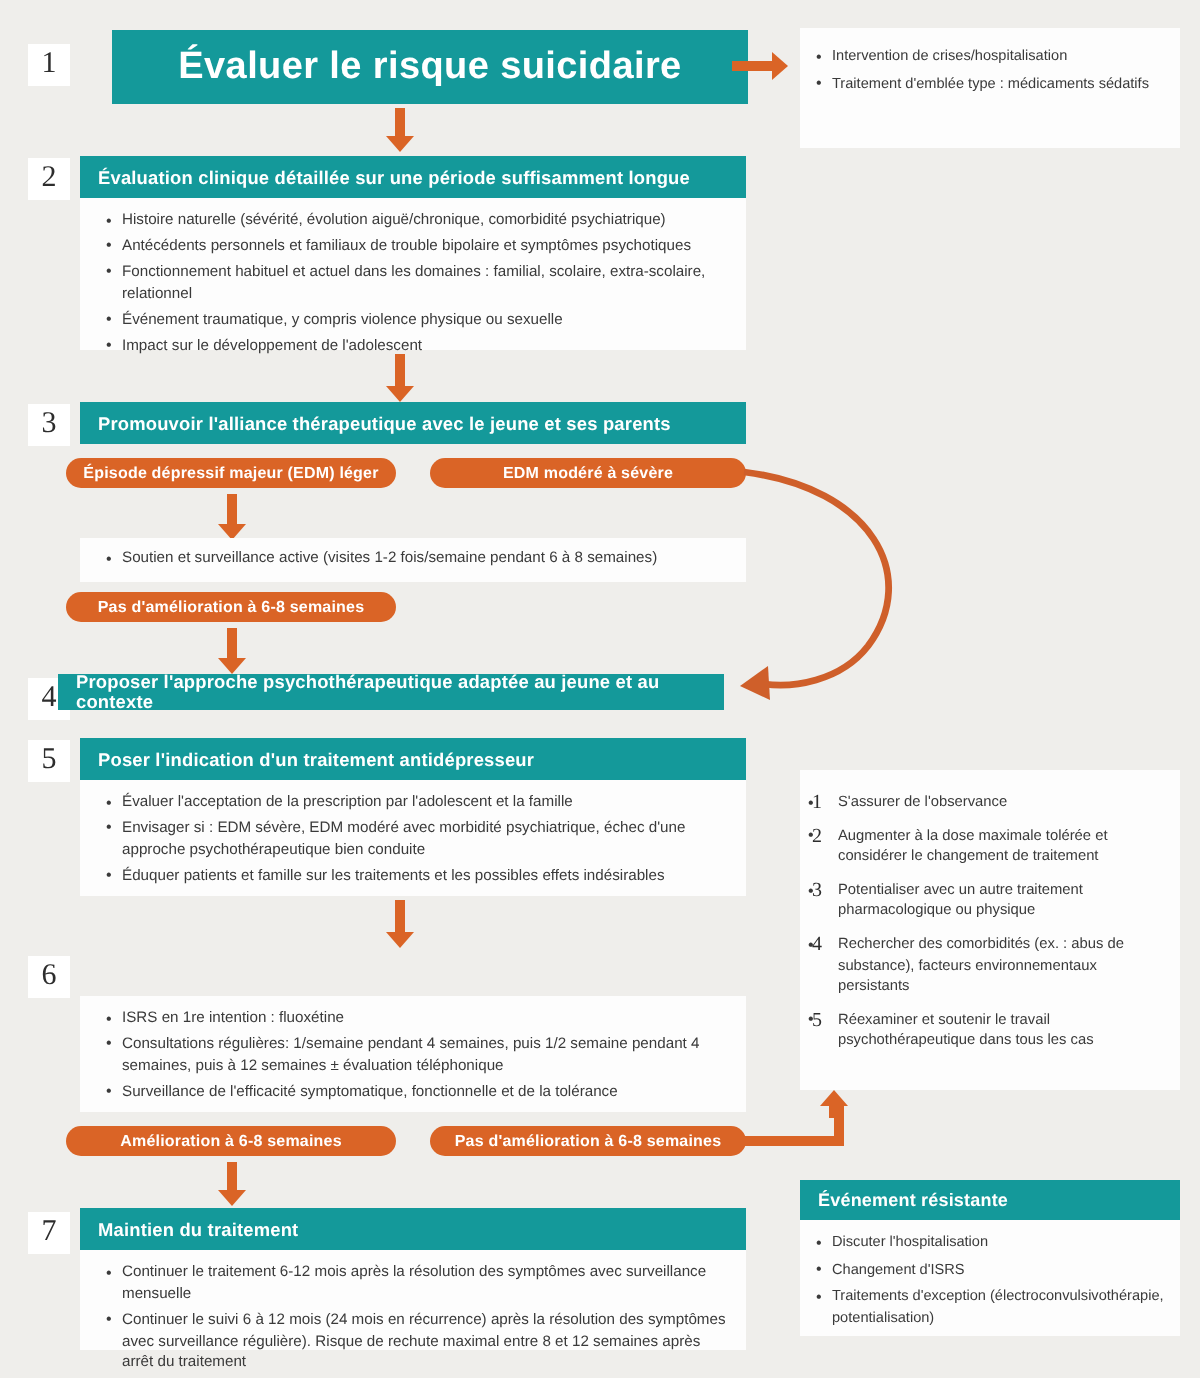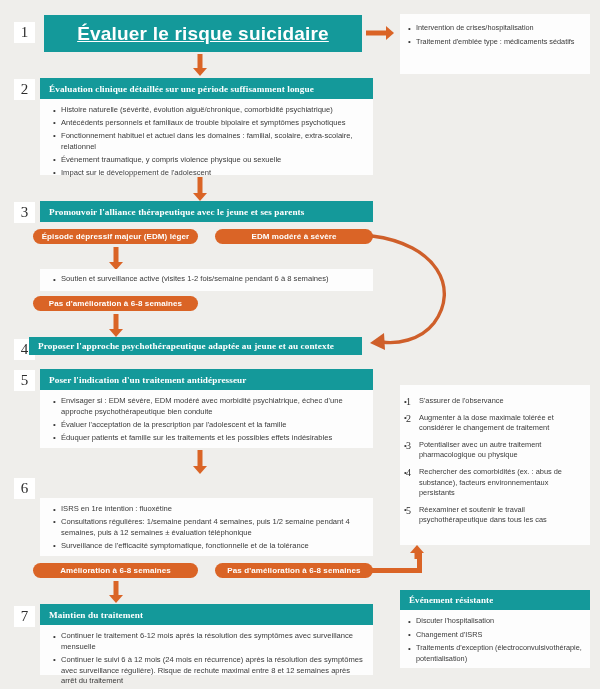--- a/index.html
+++ b/index.html
@@ -52,21 +52,20 @@
   }
   .teal.big {
     font-size: 19px;
     justify-content: center;
     letter-spacing: .2px;
   }
   .teal.hdr {
     font-size: 9.2px;
     padding-left: 9px;
     letter-spacing: .1px;
-    font-family: Liberation Serif, serif;
   }
 
   
   .panel {
     background: #fdfdfd;
     box-sizing: border-box;
   }
   .panel ul {
     margin: 0;
     padding: 0;
@@ -203,21 +202,21 @@
   }
 
   .curve { position: absolute; }
 </style>
 </head>
 <body>
 
 <div class="page">
 
   <div class="stepnum abs" style="top:22px;">1</div>
-  <div class="teal big abs" style="left:44px; top:15px; width:318px; height:37px;text-decoration:underline;">
+  <div class="teal big abs" style="left:56px; top:15px; width:318px; height:37px;">
     <span>Évaluer le risque suicidaire</span>
   </div>
   <div class="arrow-right" style="left:366px; top:25px; width:28px; height:16px;">
     <div class="shaft" style="width:22px;"></div>
       <div class="head"></div>
   </div>
   <div class="sidebox abs" style="left:400px; top:14px; width:190px; height:60px; padding:9px 8px 0 8px;">
     <ul>
       <li>Intervention de crises/hospitalisation</li>
       <li>Traitement d'emblée type : médicaments sédatifs</li>
@@ -288,22 +287,22 @@
   <div class="teal hdr abs" style="left:29px; top:337px; width:333px; height:18px;">
     <span>Proposer l'approche psychothérapeutique adaptée au jeune et au contexte</span>
   </div>
 
   <div class="stepnum abs" style="top:370px;">5</div>
   <div class="teal hdr abs" style="left:40px; top:369px; width:333px; height:21px;">
     <span>Poser l'indication d'un traitement antidépresseur</span>
   </div>
   <div class="panel abs" style="left:40px; top:390px; width:333px; height:58px; padding:6px 8px 0 12px;">
     <ul>
+      <li>Évaluer l'acceptation de la prescription par l'adolescent et la famille</li>
       <li>Envisager si : EDM sévère, EDM modéré avec morbidité psychiatrique, échec d'une approche psychothérapeutique bien conduite</li>
-      <li>Évaluer l'acceptation de la prescription par l'adolescent et la famille</li>
       <li>Éduquer patients et famille sur les traitements et les possibles effets indésirables</li>
     </ul>
   </div>
 
   <div class="arrow-down" style="left:192px; top:450px; width:16px; height:24px;">
     <div class="shaft" style="height:17px;"></div>
       <div class="head"></div>
   </div>
 
   <div class="sidebox abs" style="left:400px; top:385px; width:190px; height:160px; padding:11px 9px 0 4px;">

